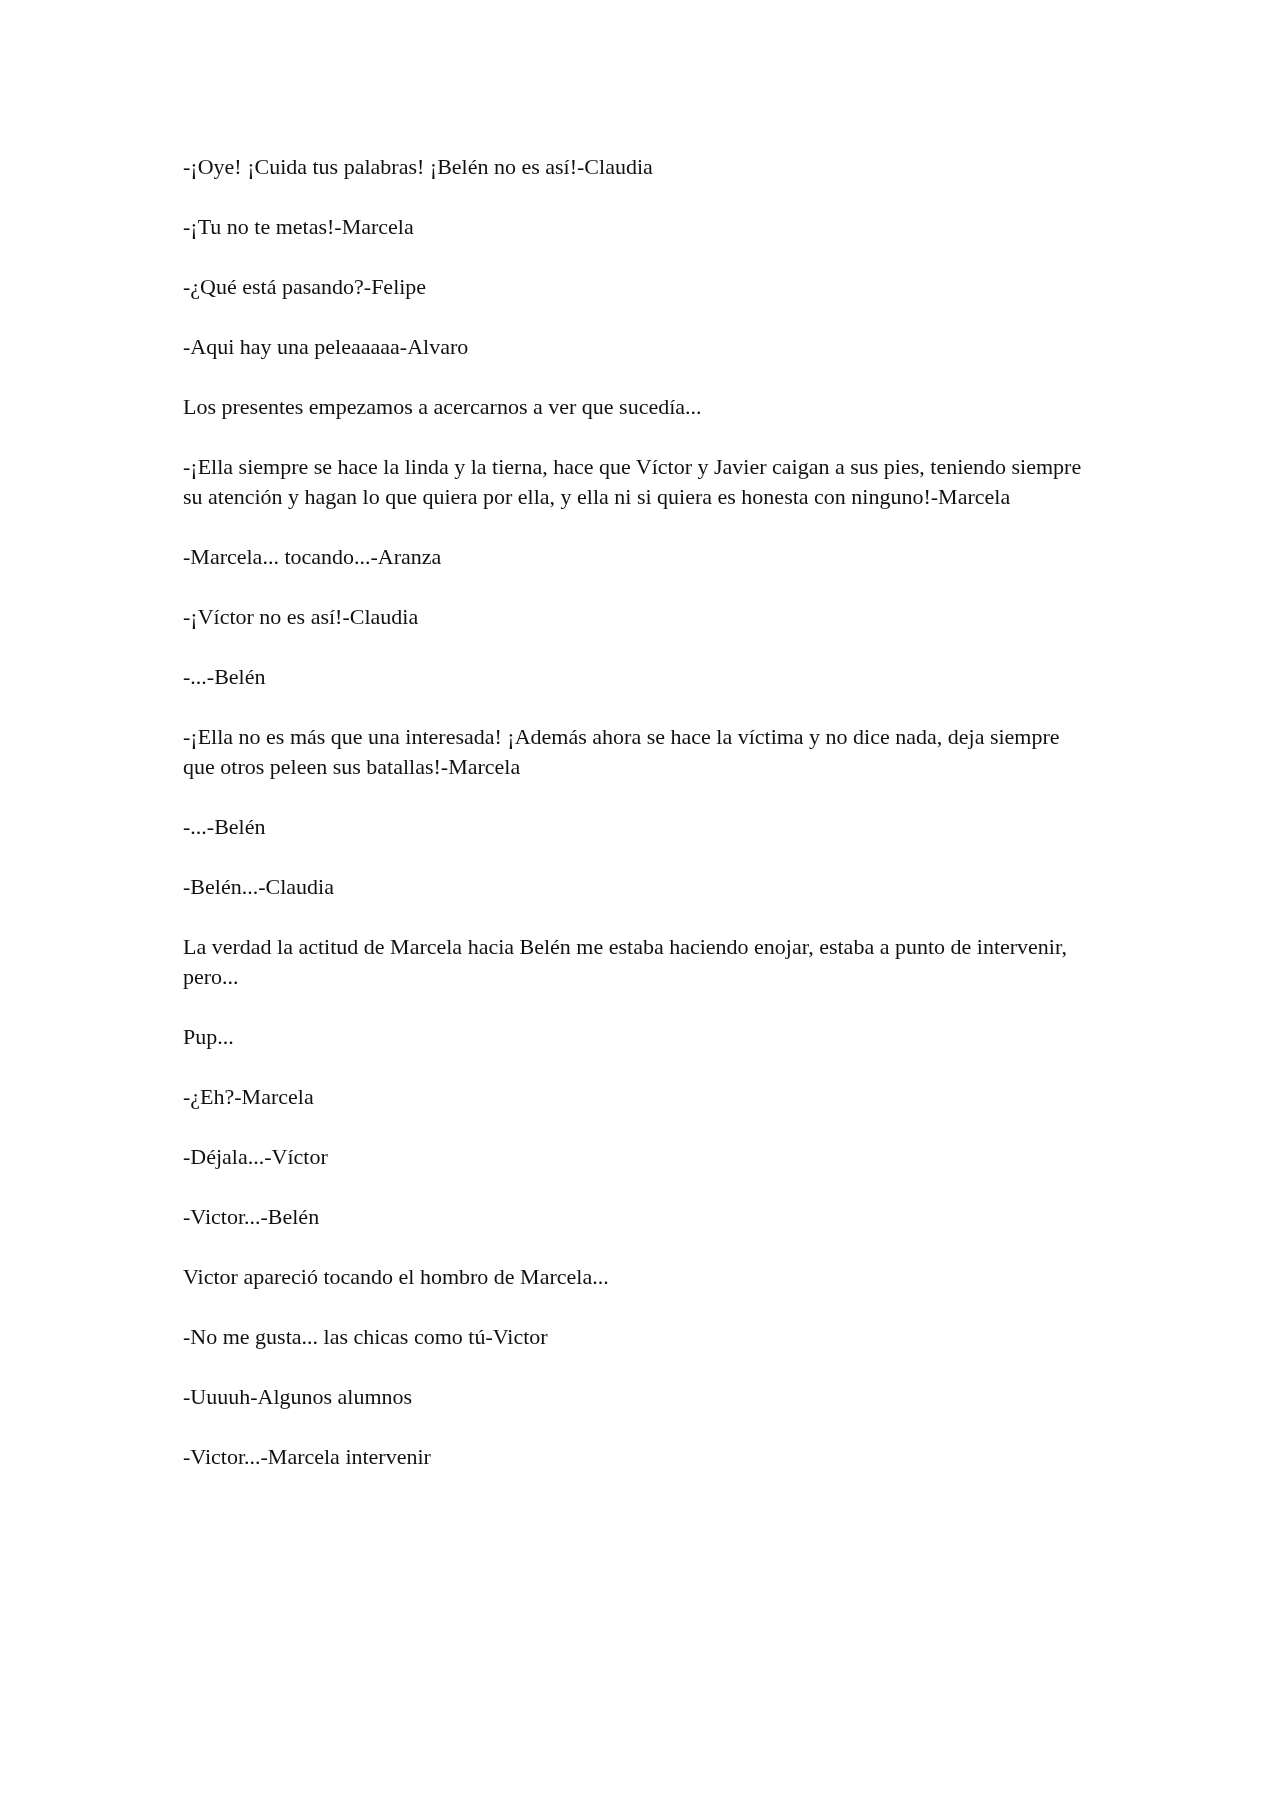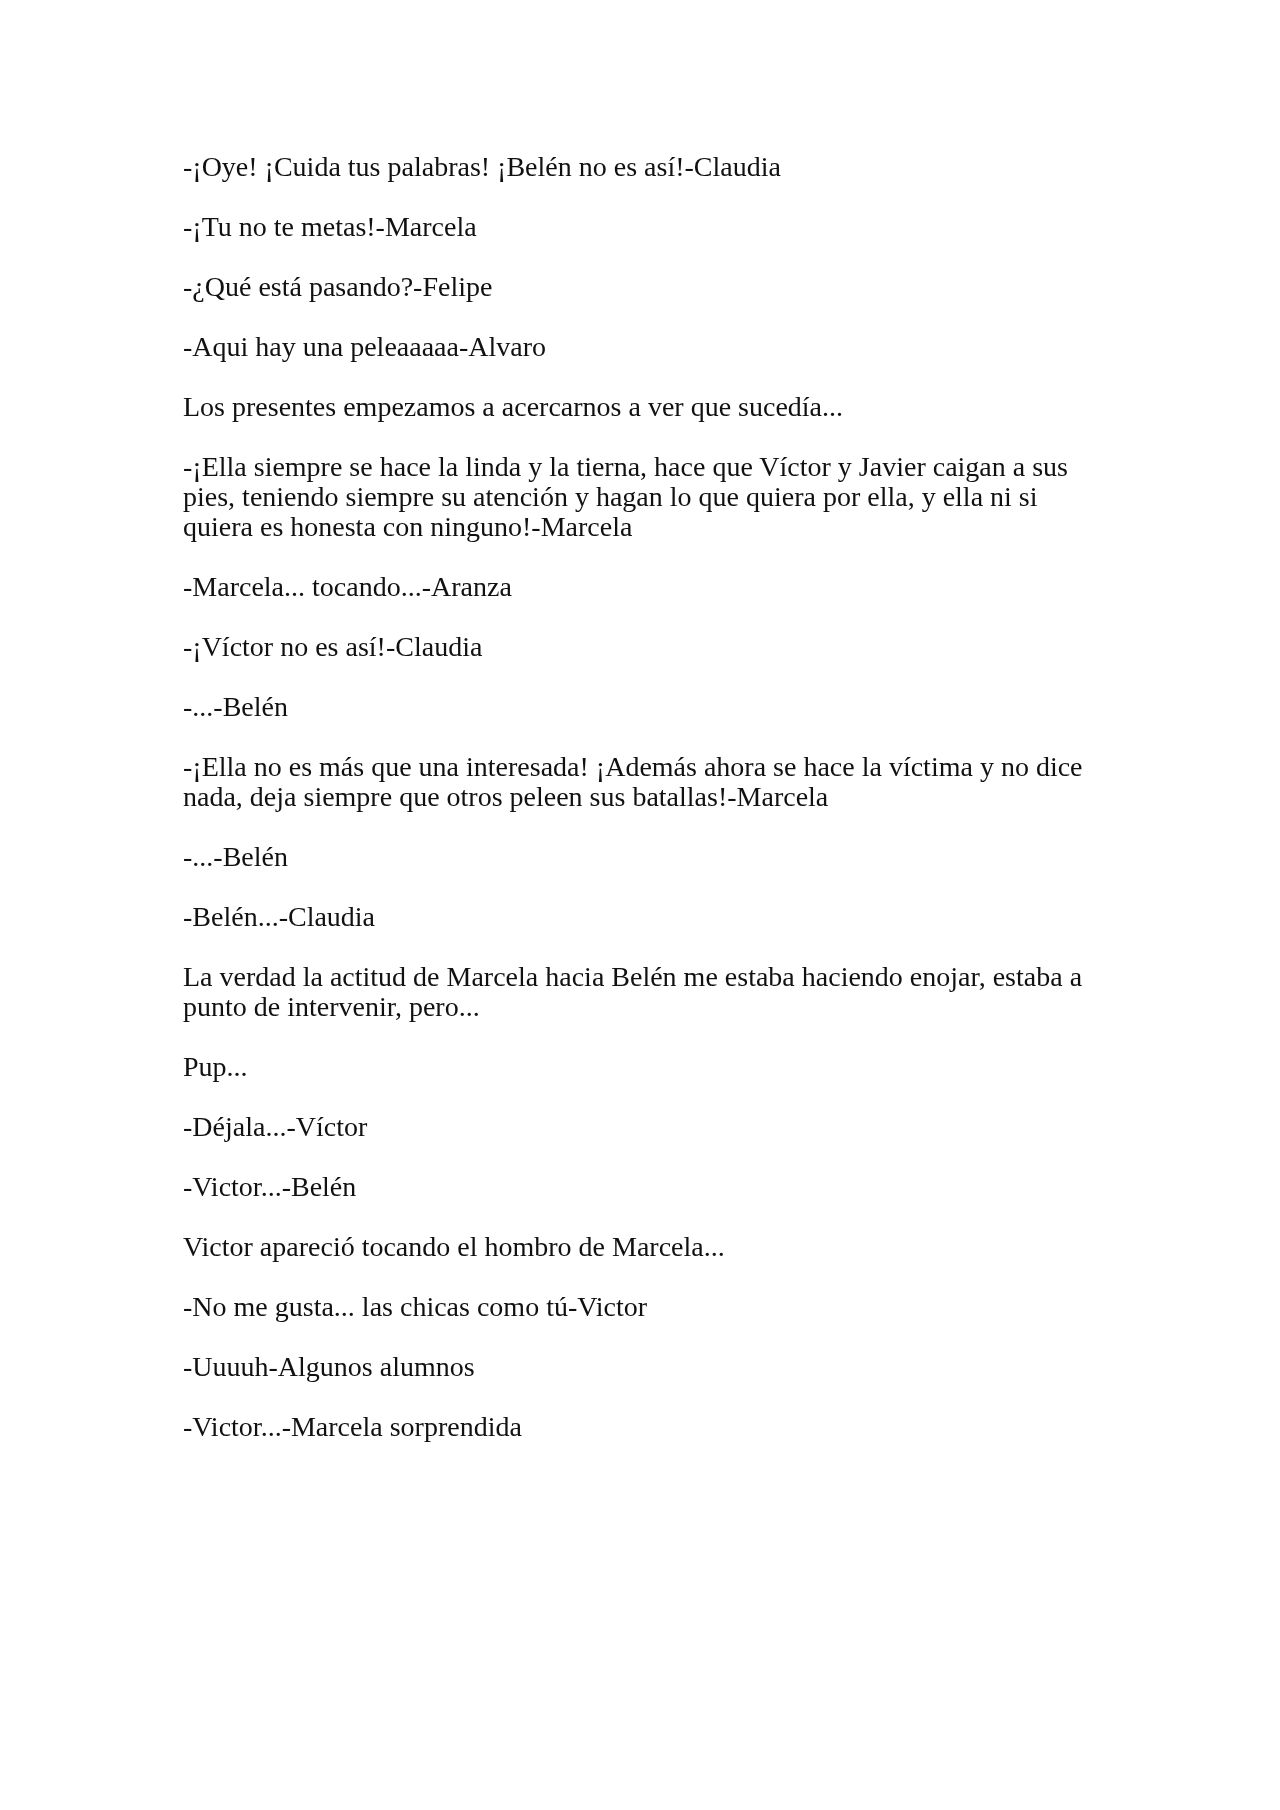--- a/index.html
+++ b/index.html
@@ -20,21 +20,21 @@
       width: 1280px;
       height: 1810px;
       background: #ffffff;
     }
     .content {
       position: absolute;
       left: 183px;
       top: 152px;
       width: 900px;
       font-family: "Liberation Serif", "DejaVu Serif", serif;
-      font-size: 28px;
+      font-size: 22px;
       line-height: 30px;
       color: #111111;
     }
     .para {
       margin: 0 0 30px 0;
       padding: 0;
       white-space: normal;
     }
   </style>
 </head>
@@ -49,20 +49,21 @@
     <p class="para">Los presentes empezamos a acercarnos a ver que sucedía...</p>
     <p class="para">-¡Ella siempre se hace la linda y la tierna, hace que Víctor y Javier caigan a sus pies, teniendo siempre su atención y hagan lo que quiera por ella, y ella ni si quiera es honesta con ninguno!-Marcela</p>
     <p class="para">-Marcela... tocando...-Aranza</p>
     <p class="para">-¡Víctor no es así!-Claudia</p>
     <p class="para">-...-Belén</p>
     <p class="para">-¡Ella no es más que una interesada! ¡Además ahora se hace la víctima y no dice nada, deja siempre que otros peleen sus batallas!-Marcela</p>
     <p class="para">-...-Belén</p>
     <p class="para">-Belén...-Claudia</p>
     <p class="para">La verdad la actitud de Marcela hacia Belén me estaba haciendo enojar, estaba a punto de intervenir, pero...</p>
     <p class="para">Pup...</p>
+    <p class="para">-¿Eh?-Marcela</p>
     <p class="para">-Déjala...-Víctor</p>
     <p class="para">-Victor...-Belén</p>
     <p class="para">Victor apareció tocando el hombro de Marcela...</p>
     <p class="para">-No me gusta... las chicas como tú-Victor</p>
     <p class="para">-Uuuuh-Algunos alumnos</p>
-    <p class="para">-Victor...-Marcela sorprendida</p>
+    <p class="para">-Victor...-Marcela intervenir</p>
   </div>
 </div>
 
 </body></html>

